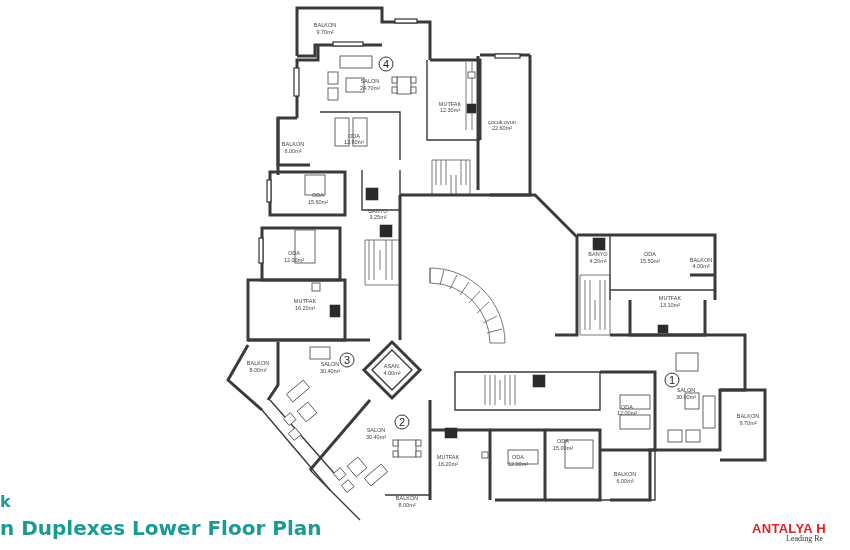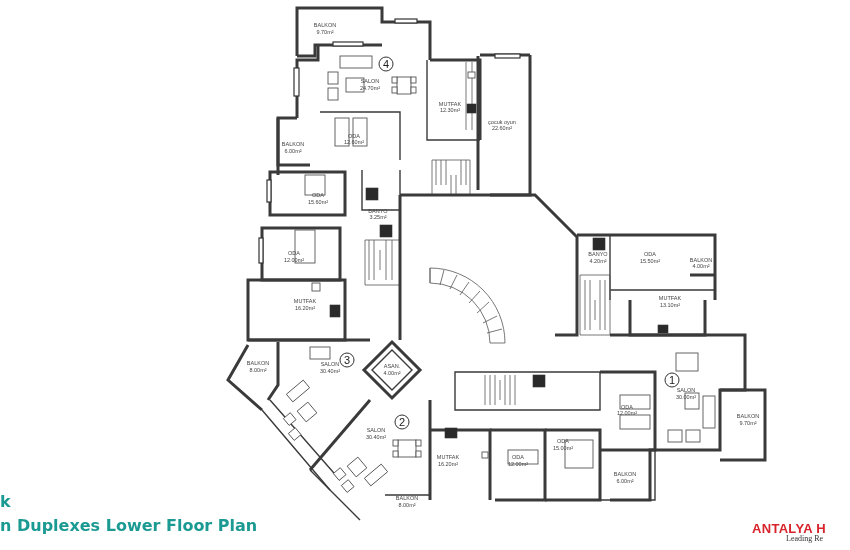--- a/index.html
+++ b/index.html
@@ -8,21 +8,21 @@
   .wall { fill: none; stroke: #3a3a3a; stroke-width: 3; }
   .wall2 { fill: none; stroke: #3a3a3a; stroke-width: 1.4; }
   .thin { fill: none; stroke: #555; stroke-width: 0.8; }
   .furn { fill: #fff; stroke: #555; stroke-width: 0.9; }
   .dark { fill: #2a2a2a; stroke: #333; stroke-width: 0.6; }
   .win { fill: #fff; stroke: #333; stroke-width: 1.2; }
   .lbl { font-family: "Liberation Sans", sans-serif; font-size: 5.5px; fill: #444; text-anchor: middle; }
   .num { font-family: "Liberation Sans", sans-serif; font-size: 11px; fill: #222; text-anchor: middle; dominant-baseline: central; }
   .title { position: absolute; left: 0; color: #1a9a92; font-weight: bold; white-space: nowrap; font-family: "DejaVu Sans", sans-serif; }
   #title-line1 { top: 492px; font-size: 16px; }
-  #title-line2 { top: 516px; font-size: 16px; }
+  #title-line2 { top: 516px; font-size: 20px; }
   #logo { position: absolute; left: 752px; top: 519px; }
   #logo-main { color: #d8232a; font-weight: bold; font-size: 13px; letter-spacing: 0.3px; font-family: "Liberation Sans", sans-serif; }
   #logo-tag { position: absolute; left: 34px; top: 15px; font-size: 8px; color: #333; white-space: nowrap; font-family: "Liberation Serif", serif; }
 </style>
 </head>
 <body>
 
 <svg id="plan" viewBox="0 0 850 550" xmlns="http://www.w3.org/2000/svg">
 
   <g>

